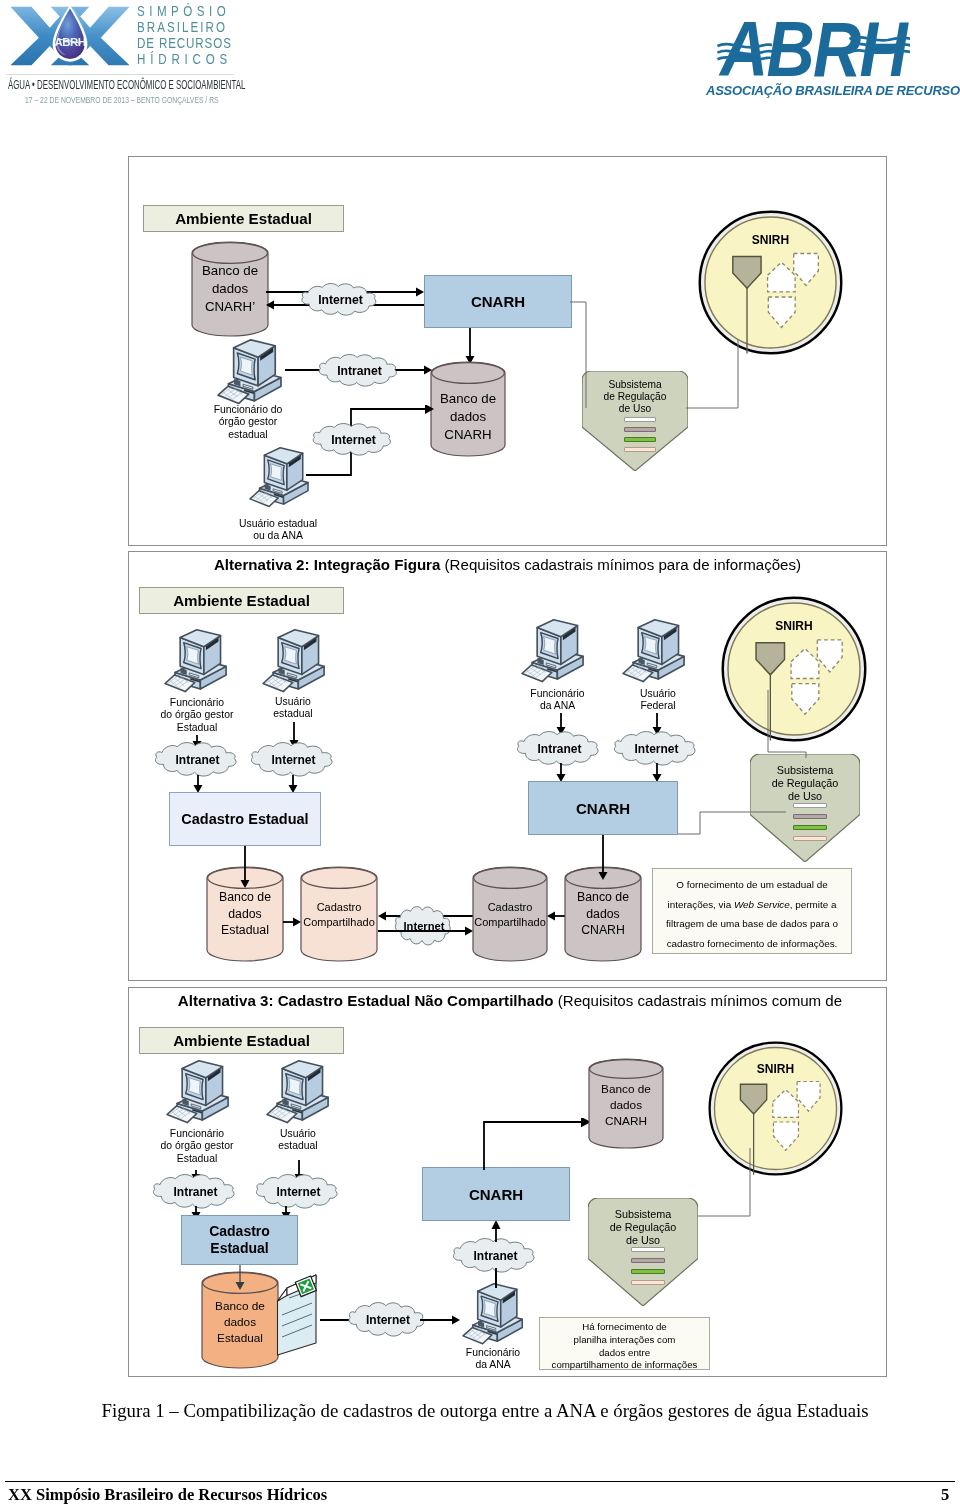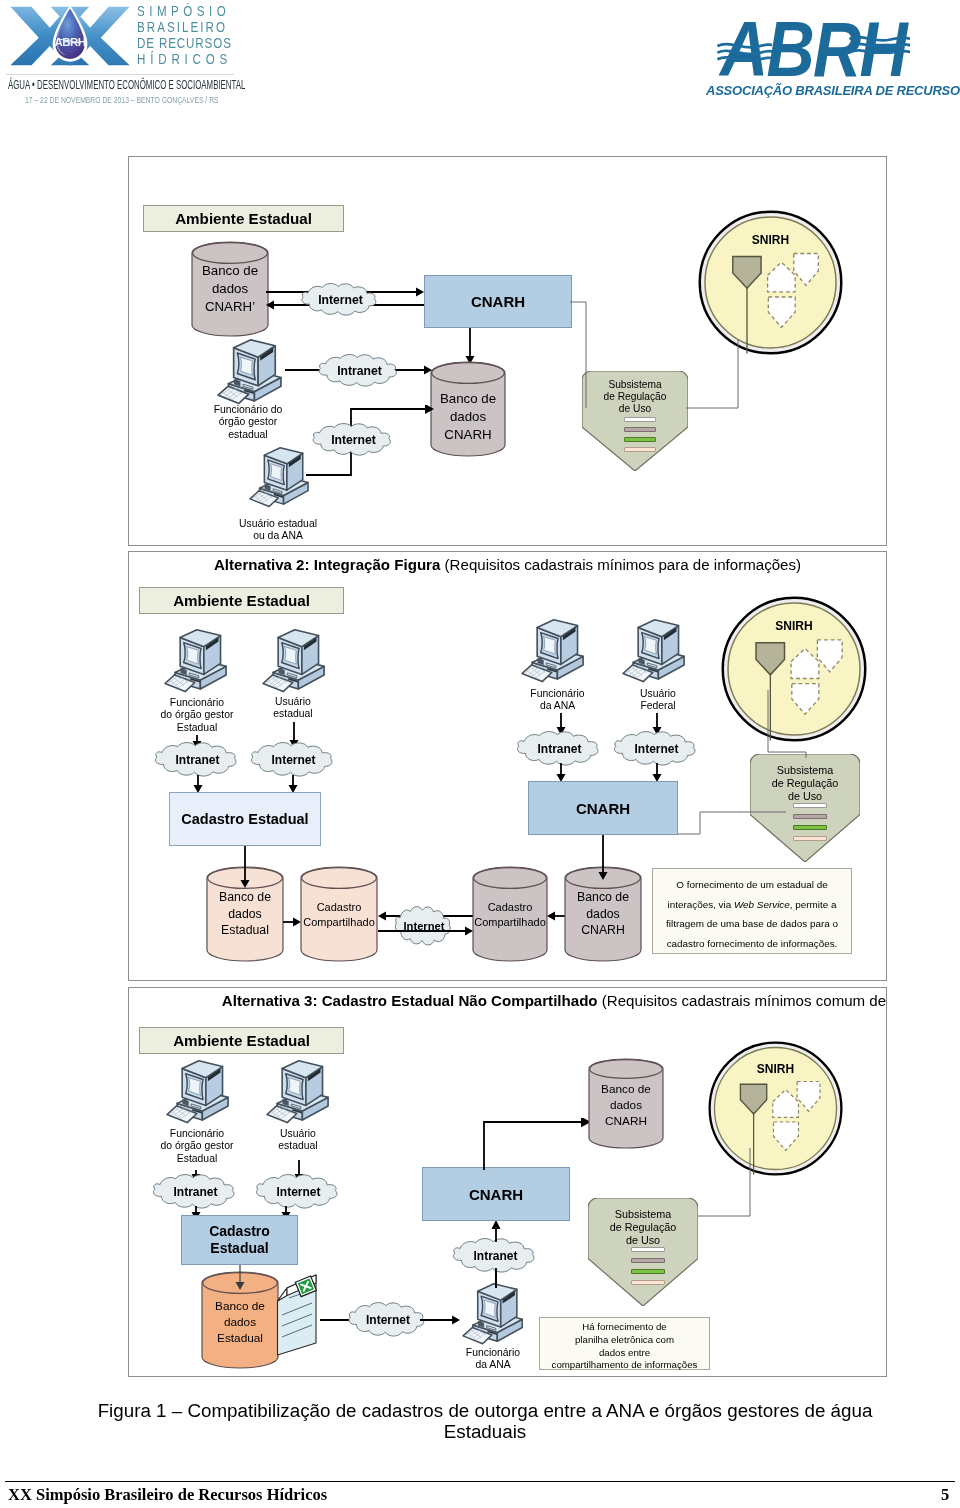--- a/index.html
+++ b/index.html
@@ -40,21 +40,21 @@
 
   .notebox{position:absolute;background:#fbfbf3;border:1px solid #a9a9a0;box-sizing:border-box;
       font-family:"Liberation Sans",sans-serif;color:#000;text-align:center;}
 
   .pclabel{position:absolute;font-family:"Liberation Sans",sans-serif;color:#000;text-align:center;
       white-space:pre;line-height:1.18;}
 
   .snirh-lbl{position:absolute;font-family:"Liberation Sans",sans-serif;font-weight:bold;color:#000;text-align:center;width:100%;}
   .sub-lbl{position:absolute;font-family:"Liberation Sans",sans-serif;color:#000;text-align:center;white-space:pre;line-height:1.2;width:100%;}
 
-  .fig-caption{position:absolute;font-family:Liberation Sans, sans-serif;font-size:18.8px;color:#000;text-align:center;line-height:21px;}
+  .fig-caption{position:absolute;font-family:Liberation Serif, serif;font-size:18.8px;color:#000;text-align:center;line-height:21px;}
   .footer-rule{position:absolute;border-top:1px solid #000;}
   .footer-txt{position:absolute;font-family:"Liberation Serif",serif;font-weight:bold;font-size:16.5px;color:#000;}
   svg{display:block;}
 </style>
 </head>
 <body>
 
 <div class="page">
 <div class="abs" id="logo-left" style="left:6px;top:3px;width:128px;height:66px;">
 <svg width="128" height="66" viewBox="0 0 136 72">
@@ -642,21 +642,21 @@
         <polyline points="2,0 2,62 40,62 40,68" fill="none" stroke="#6a6a6a" stroke-width="1"></polyline>
       </svg>
     </div>
 <div class="notebox" style="left:652px;top:868px;width:200px;height:86px;padding:6px 4px;font-size:9.9px;line-height:19.7px;">
       <div>O fornecimento de um estadual de</div>
       <div><span>interações, via </span><i>Web Service</i><span>, permite a</span></div>
       <div>filtragem de uma base de dados para o</div>
       <div>cadastro fornecimento de informações.</div>
     </div>
 <div class="panel" style="left:128px;top:987px;width:759px;height:390px;"></div>
-<div class="panel-title" style="left:170px;top:993px;width:680px;margin-left:44px;"><b>Alternativa 3: Cadastro Estadual Não Compartilhado</b><span> (Requisitos cadastrais mínimos comum de</span></div>
+<div class="panel-title" style="left:170px;top:993px;width:680px;"><b>Alternativa 3: Cadastro Estadual Não Compartilhado</b><span> (Requisitos cadastrais mínimos comum de</span></div>
 <div class="env-box" style="left:139px;top:1027px;width:205px;height:27px;">
       <span>Ambiente Estadual</span>
     </div>
 <div class="abs" id="a3-pc1" style="left:166px;top:1060px;width:62.6px;height:63.6px;">
       <svg width="62.6" height="63.6" viewBox="0 0 62 63">
 <g stroke="#44505c" stroke-width="1.6" stroke-linejoin="round" stroke-linecap="round">
 
   <path d="M11,43 L11,52 L36,59.5 L36,50.5 Z" fill="#c6d8e8"></path>
   <path d="M36,50.5 L36,59.5 L61.5,45.5 L61.5,37 Z" fill="#b3c9de"></path>
   <path d="M11,43 L36,50.5 L61.5,37 L37,30.5 Z" fill="#d7e5f0"></path>
@@ -922,21 +922,21 @@
       <div class="abs" style="left:43.2px;top:70.7px;width:33.5px;height:5.4px;background:#7dc242;border:1px solid #4e7a28;box-sizing:border-box;border-radius:1px;"></div>
       <div class="abs" style="left:43.2px;top:81.5px;width:33.5px;height:5.4px;background:#fbe6d6;border:1px solid #b59c8a;box-sizing:border-box;border-radius:1px;"></div>
     </div>
 <div class="abs" style="left:698px;top:1148px;width:60px;height:70px;">
       <svg width="60" height="70">
         <polyline points="0,68 52,68 52,0" fill="none" stroke="#6a6a6a" stroke-width="1"></polyline>
       </svg>
     </div>
 <div class="notebox" style="left:539px;top:1317px;width:171px;height:53px;padding:3px 2px;font-size:9.7px;line-height:12.8px;">
       <div>Há fornecimento de</div>
-      <div>planilha eletrônica com</div>
+      <div>planilha interações com</div>
       <div>dados entre</div>
       <div>compartilhamento de informações</div>
     </div>
 <div class="fig-caption" style="left:70px;top:1400px;width:830px;">Figura 1 – Compatibilização de cadastros de outorga entre a ANA e órgãos gestores de água Estaduais</div>
 <div class="footer-rule" style="left:5px;top:1481px;width:950px;"></div>
 <div class="footer-txt" style="left:8px;top:1485px;">XX Simpósio Brasileiro de Recursos Hídricos</div>
 <div class="footer-txt" style="left:941px;top:1485px;">5</div>
 </div>
 
 </body></html>

